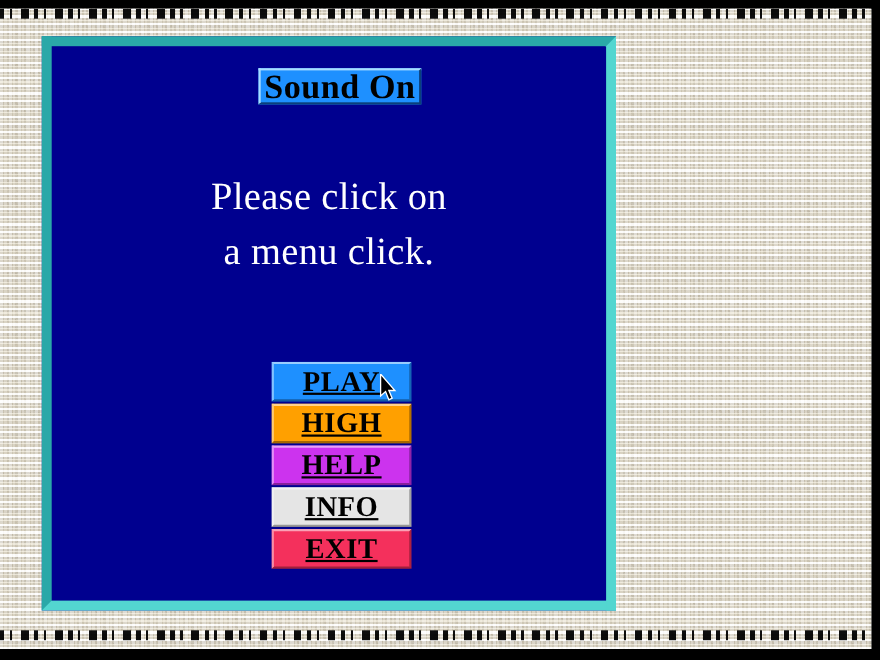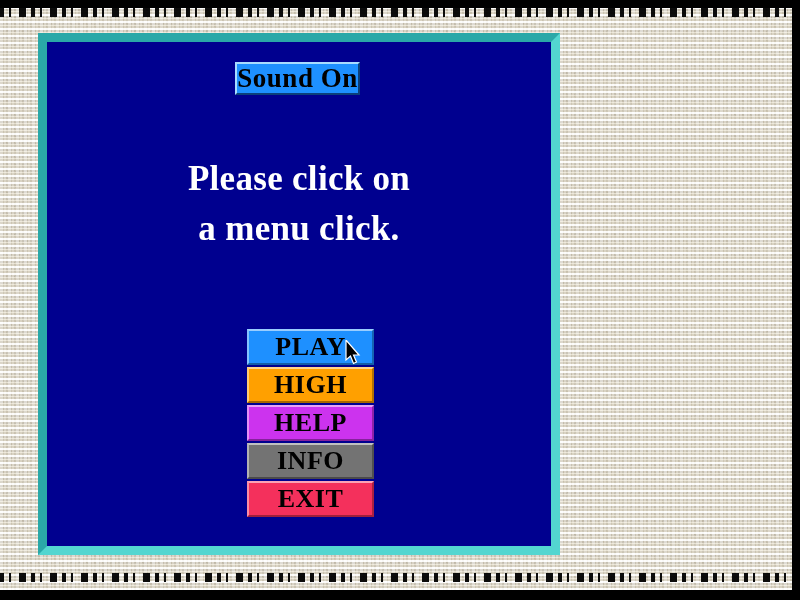--- a/index.html
+++ b/index.html
@@ -80,60 +80,61 @@
     border-bottom: 9px solid #53d6d0;
     box-sizing: border-box;
     overflow: hidden;
   }
 
   
   #sound-button {
     position: absolute;
     left: 188px;
     top: 20px;
-    width: 125px;
+    width: 148px;
     height: 33px;
     background-color: #1e90ff;
     border-top: 2px solid #a8dcff;
     border-left: 2px solid #a8dcff;
     border-right: 2px solid #0b3f7a;
     border-bottom: 2px solid #0b3f7a;
     box-sizing: border-box;
     display: flex;
     align-items: center;
     justify-content: center;
     color: #000000;
-    font-size: 27px;
+    font-size: 31px;
     font-weight: bold;
     letter-spacing: 0.5px;
     cursor: pointer;
     user-select: none;
   }
 
   
   #prompt {
     position: absolute;
     left: 0;
     top: 112px;
     width: 504px;
     text-align: center;
     color: #ffffff;
     font-size: 35px;
-    font-weight: bold;
+    font-weight: normal;
     line-height: 1.44;
     letter-spacing: 0.3px;
   }
   #prompt .line { display: block; white-space: pre; }
 
   
   #menu-stack {
     position: absolute;
     left: 200px;
     top: 287px;
     width: 143px;
+    text-decoration: underline;
   }
   .menu-button {
     position: relative;
     width: 127px;
     height: 36px;
     margin-bottom: 2px;
     display: flex;
     align-items: center;
     justify-content: center;
     color: #000000;
@@ -182,21 +183,21 @@
     <div id="menu-stack">
         <div class="menu-button" style="background-color: rgb(30, 144, 255);">
           <span>PLAY</span>
         </div>
         <div class="menu-button" style="background-color: rgb(255, 160, 0);">
           <span>HIGH</span>
         </div>
         <div class="menu-button" style="background-color: rgb(204, 51, 238);">
           <span>HELP</span>
         </div>
-        <div class="menu-button" style="background-color: #737373;">
+        <div class="menu-button" style="background-color: #e5e5e5;">
           <span>INFO</span>
         </div>
         <div class="menu-button" style="background-color: rgb(244, 48, 92); align-items: center;">
           <span>EXIT</span>
         </div>
       </div>
 
     <svg id="cursor" viewBox="0 0 18 26" xmlns="http://www.w3.org/2000/svg" style="left: 298px; top: 298px;">
       <polygon points="1,0 1,20 5.5,16 8.5,23.5 11.5,22 8.5,15 14,15" fill="#000000" stroke="#ffffff" stroke-width="1.2"></polygon>
     </svg>

